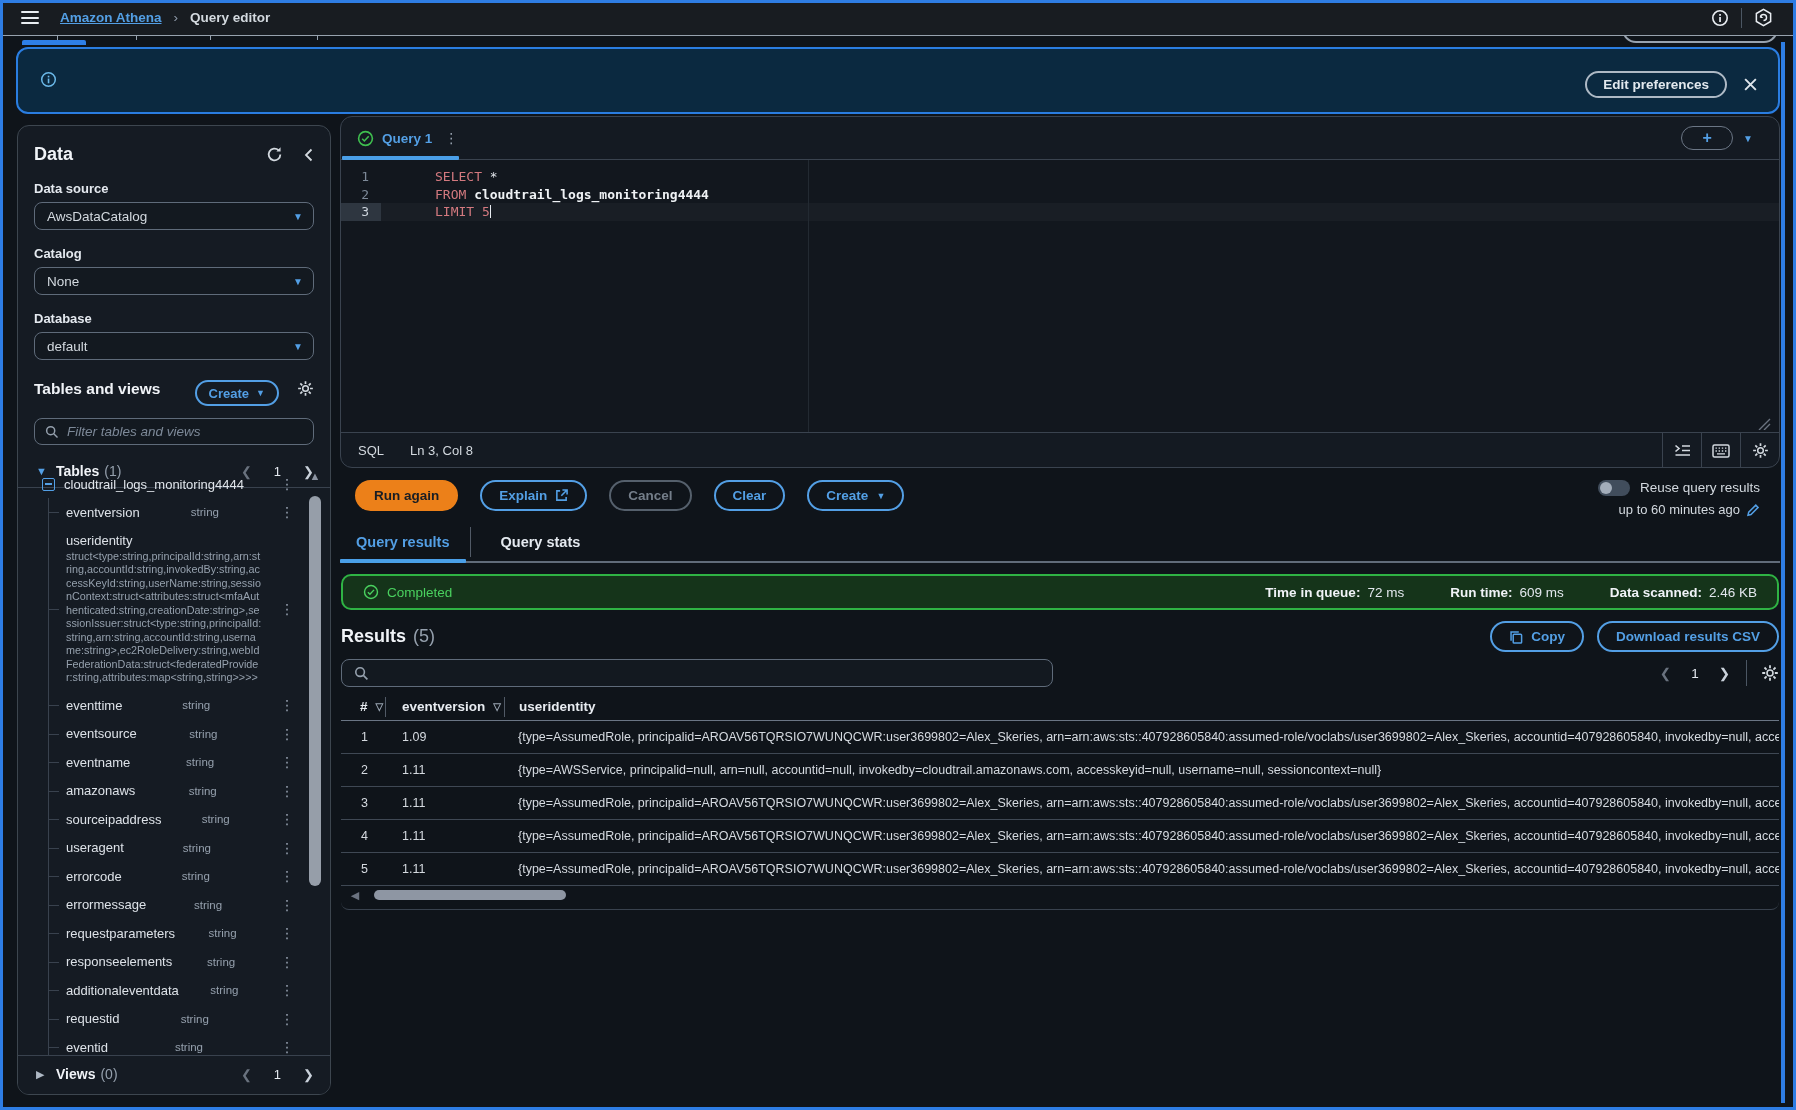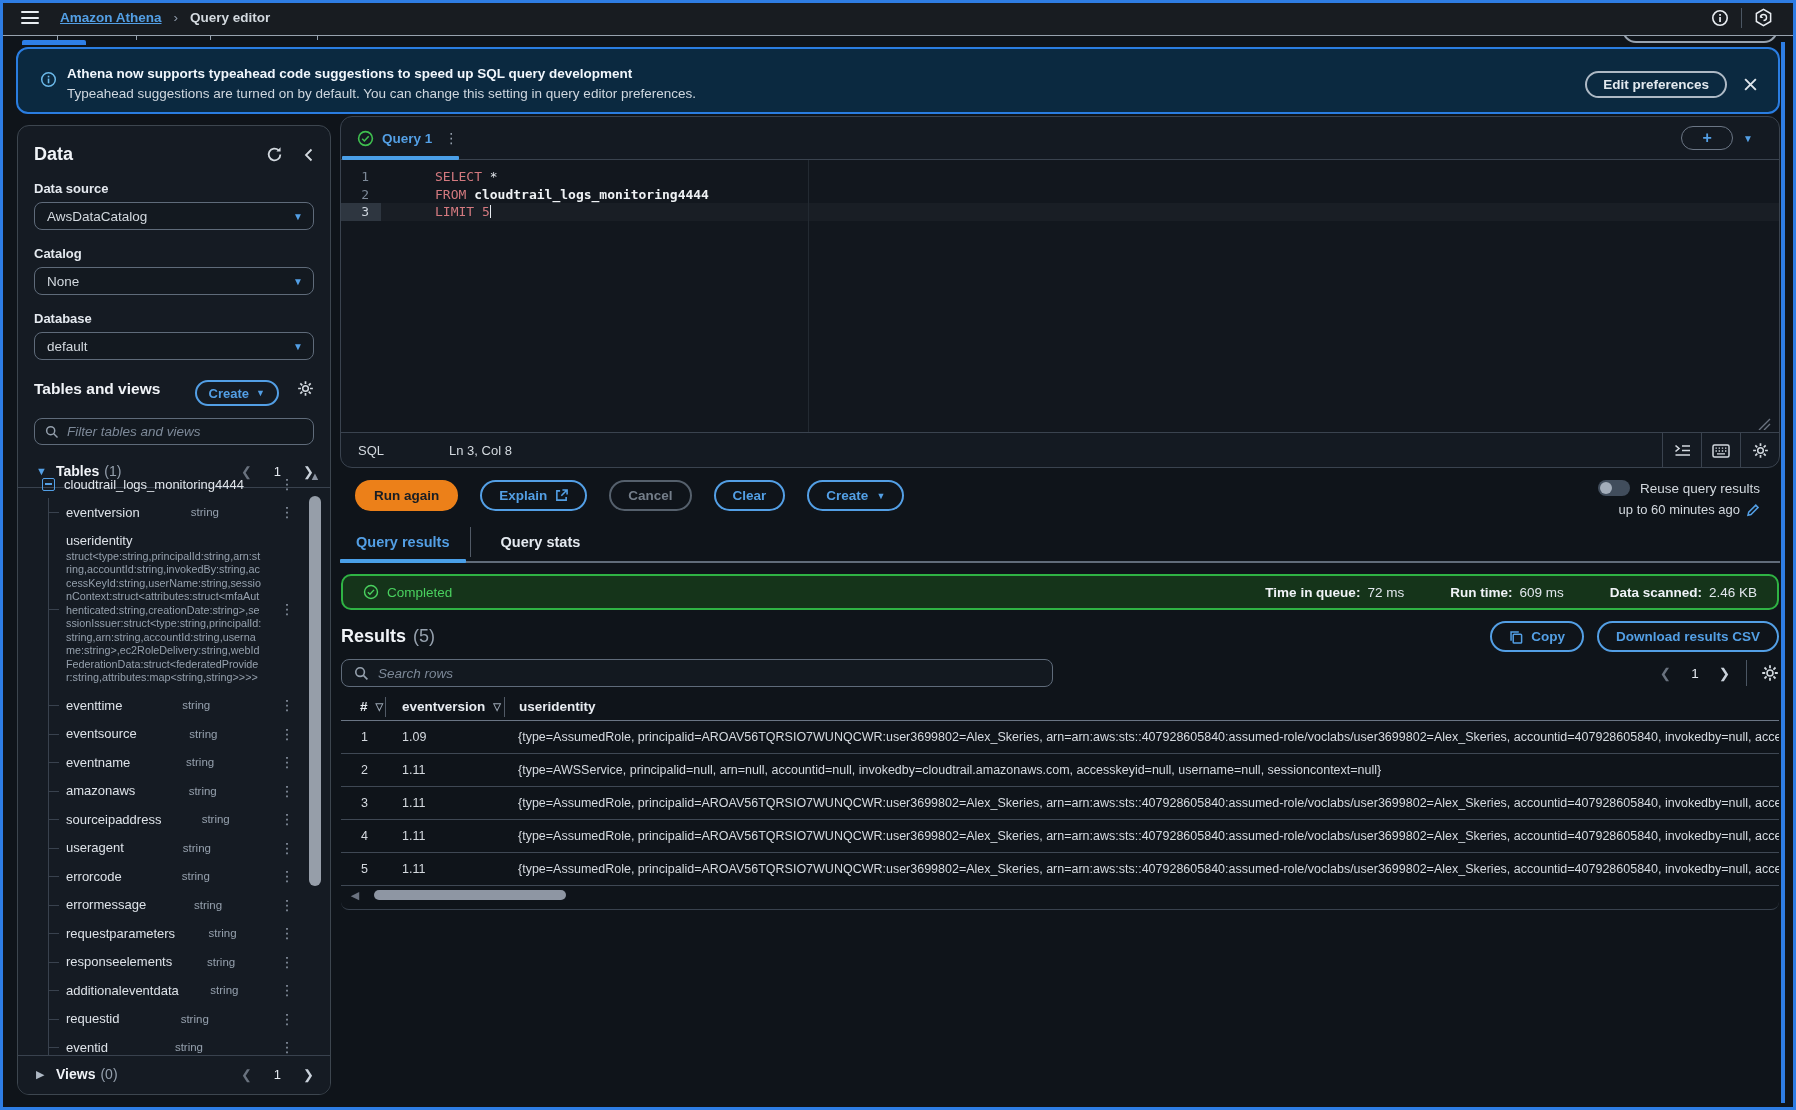--- a/index.html
+++ b/index.html
@@ -119,36 +119,36 @@
   .code-line.active .ln { background:#2e3640; color:#cdd4dc; }
   .code-line .code { padding-left:14px; white-space:pre; }
   .code-line.active .code { background:rgba(255,255,255,0.03); width:100%; }
   .code-lines-wrap { padding-top:8px; }
   .tok-kw { color:#d3797f;margin-left:40px; }
   .tok-pl { color:#dfe3e8; }
   .tok-id { color:#eef1f4; font-weight:bold; }
   .tok-num { color:#d3797f; }
   .cursor { display:inline-block; width:1.5px; height:13px; background:#e8ecf1; vertical-align:-2px; }
   .resize-handle { position:absolute; right:8px; bottom:2px; }
-  .estatus { height:36px; border-top:1px solid #3a434f; display:flex; align-items:center;gap:39px; }
+  .estatus { height:36px; border-top:1px solid #3a434f; display:flex; align-items:center; }
   .estatus .lang { padding-left:17px; color:#d3d9df; font-size:13px; }
   .estatus .pos { padding-left:26px; color:#d3d9df; font-size:13px; }
   .estatus-ics { margin-left:auto; display:flex; height:100%; }
   .estatus-ic { width:39px; height:100%; border-left:1px solid #3a434f; display:flex; align-items:center; justify-content:center; cursor:pointer; }
 
   
   .actions-row { position:absolute; left:15px; top:364px; display:flex; gap:22px; }
   .pill { height:31px; padding:0 17px; border-radius:16px; font-weight:bold; font-size:13.5px; font-family:inherit;
           display:flex; align-items:center; gap:8px; cursor:pointer; background:transparent; }
   .pill.primary { background:#ec8019; border:2px solid #ec8019; color:#181d24; }
   .pill.blue { border:2px solid #539fe5; color:#539fe5; }
   .pill.disabled { border:2px solid #55606c; color:#747e8a; cursor:default; }
   .pill .caret { font-size:9px; }
   .reuse { position:absolute; right:20px; top:364px; text-align:right; }
-  .reuse-line1 { display:flex; align-items:center; gap:10px; justify-content:flex-end; }
+  .reuse-line1 { display:flex; gap:10px; justify-content:flex-end; }
   .toggle { width:32px; height:16px; border-radius:8px; background:#414d5c; position:relative; cursor:pointer; }
   .toggle .knob { position:absolute; left:2px; top:2px; width:12px; height:12px; border-radius:50%; background:#a3adba; }
   .reuse-label { color:#d3d9df; }
   .reuse-line2 { margin-top:6px; color:#d3d9df; font-size:13px; display:flex; align-items:center; gap:6px; justify-content:flex-end; }
 
   
   .rtabs { position:absolute; left:0; top:405px; width:1440px; height:42px; display:flex; align-items:center; }
   .rtabs::after { content:""; position:absolute; left:0; bottom:0; width:100%; height:2px; background:#616c7a; }
   .rtab { padding:0 16px; height:100%; display:flex; align-items:center; font-weight:bold; font-size:14.5px; color:#e4e9ef; cursor:pointer; position:relative;text-align:right; }
   .rtab.active { color:#539fe5; }
@@ -244,24 +244,20 @@
 <div class="cut-button"></div>
 
 <div class="banner">
   <div class="banner-icon">
     <svg width="17" height="17" viewBox="0 0 18 18">
         <circle cx="9" cy="9" r="7.2" fill="none" stroke="#6bb8e8" stroke-width="1.6"></circle>
         <rect x="8.2" y="8" width="1.7" height="5" fill="#6bb8e8"></rect>
         <rect x="8.2" y="5" width="1.7" height="1.8" fill="#6bb8e8"></rect>
       </svg>
   </div>
-  <div class="banner-text">
-    <div class="banner-title">Athena now supports typeahead code suggestions to speed up SQL query development</div>
-    <div class="banner-body">Typeahead suggestions are turned on by default. You can change this setting in query editor preferences.</div>
-  </div>
   <div class="banner-actions">
     <button class="btn-ghost">Edit preferences</button>
     <div class="banner-close">
       <svg width="15" height="15" viewBox="0 0 14 14">
           <path d="M2 2l10 10M12 2L2 12" stroke="#dfe5eb" stroke-width="1.8"></path>
         </svg>
     </div>
   </div>
 </div>
 
@@ -601,21 +597,20 @@
   </div>
 
   <div class="search-row">
     <div class="search-box">
       <span>
         <svg width="15" height="15" viewBox="0 0 16 16">
             <circle cx="6.5" cy="6.5" r="4.6" fill="none" stroke="#95a0ad" stroke-width="1.7"></circle>
             <path d="M10 10l4.3 4.3" stroke="#95a0ad" stroke-width="1.7"></path>
           </svg>
       </span>
-      <input placeholder="Search rows" style="">
     </div>
     <div class="tbl-pg">
       <span class="pg-prev">❮</span>
       <span class="pg-num">1</span>
       <span class="pg-next">❯</span>
       <span class="pg-sep"></span>
       <span>
         <svg width="18" height="18" viewBox="0 0 18 18">
             <circle cx="9" cy="9" r="3" fill="none" stroke="#d3d9df" stroke-width="1.6"></circle>
             <g stroke="#d3d9df" stroke-width="1.8">

